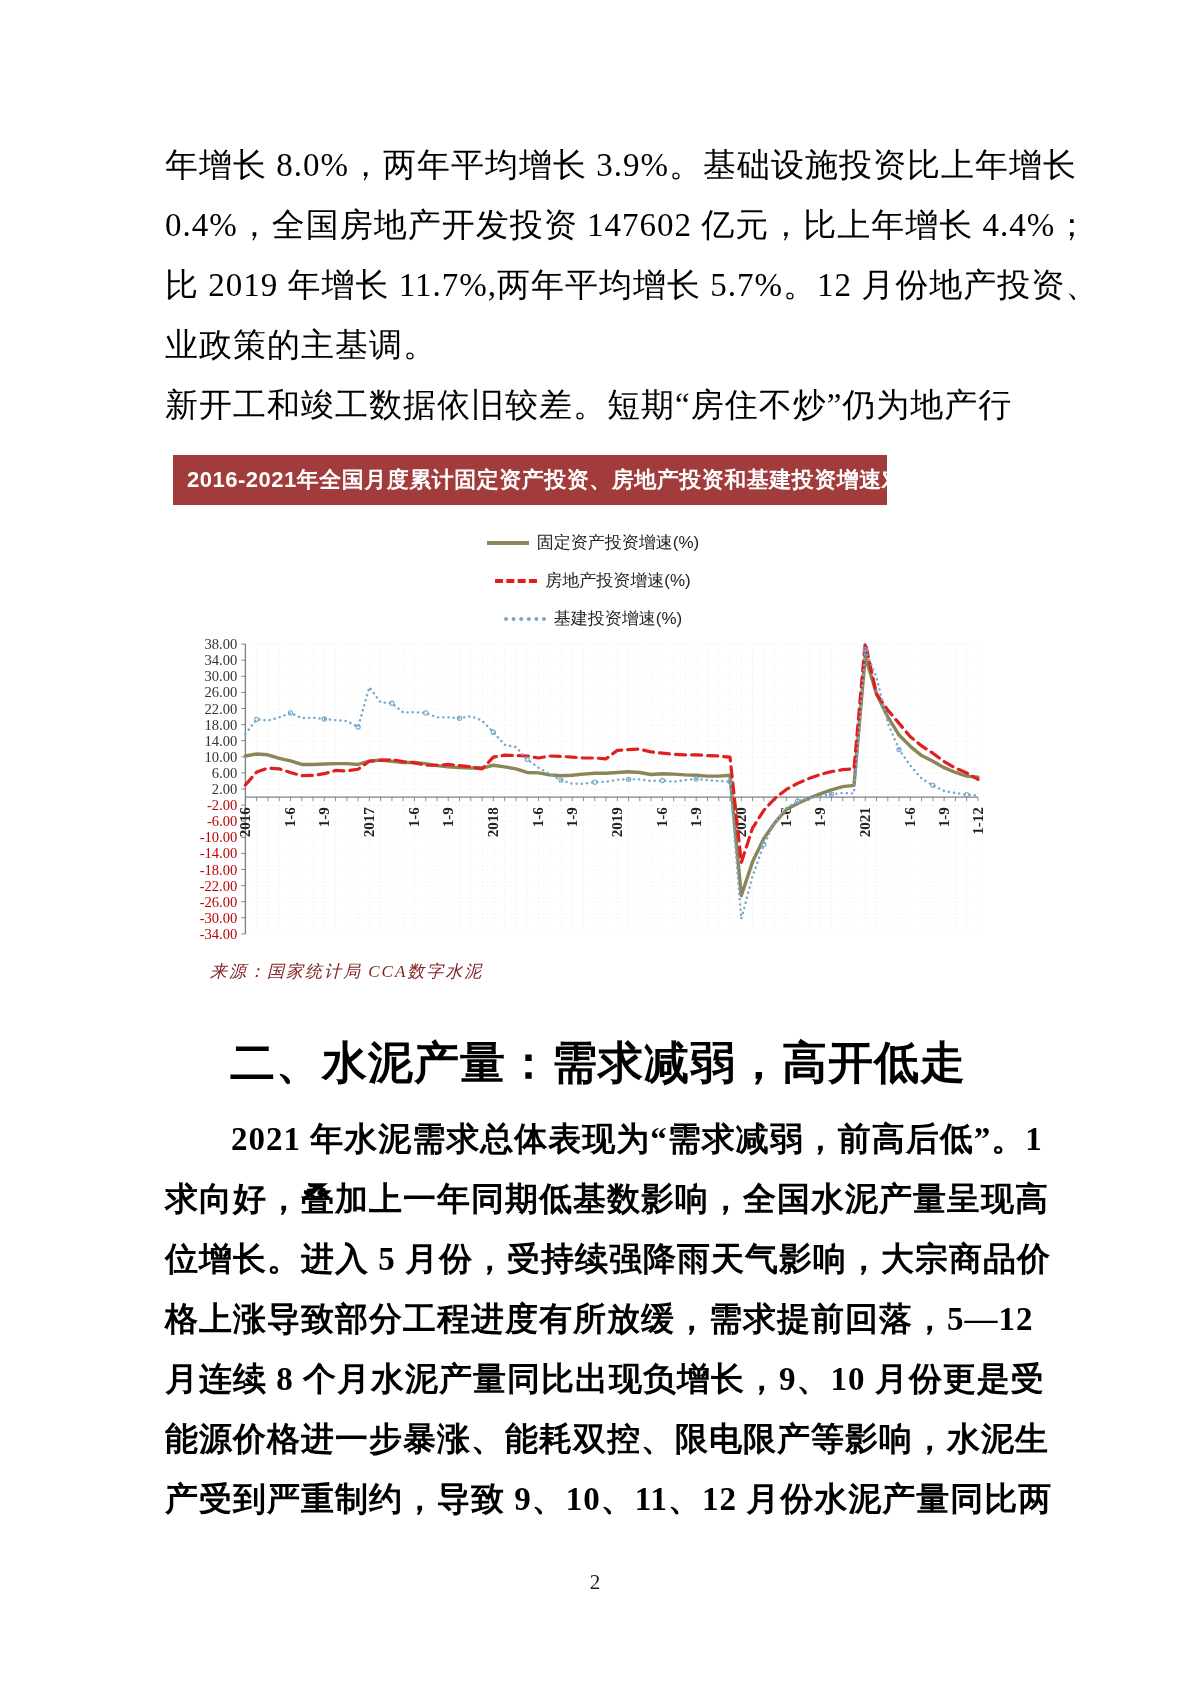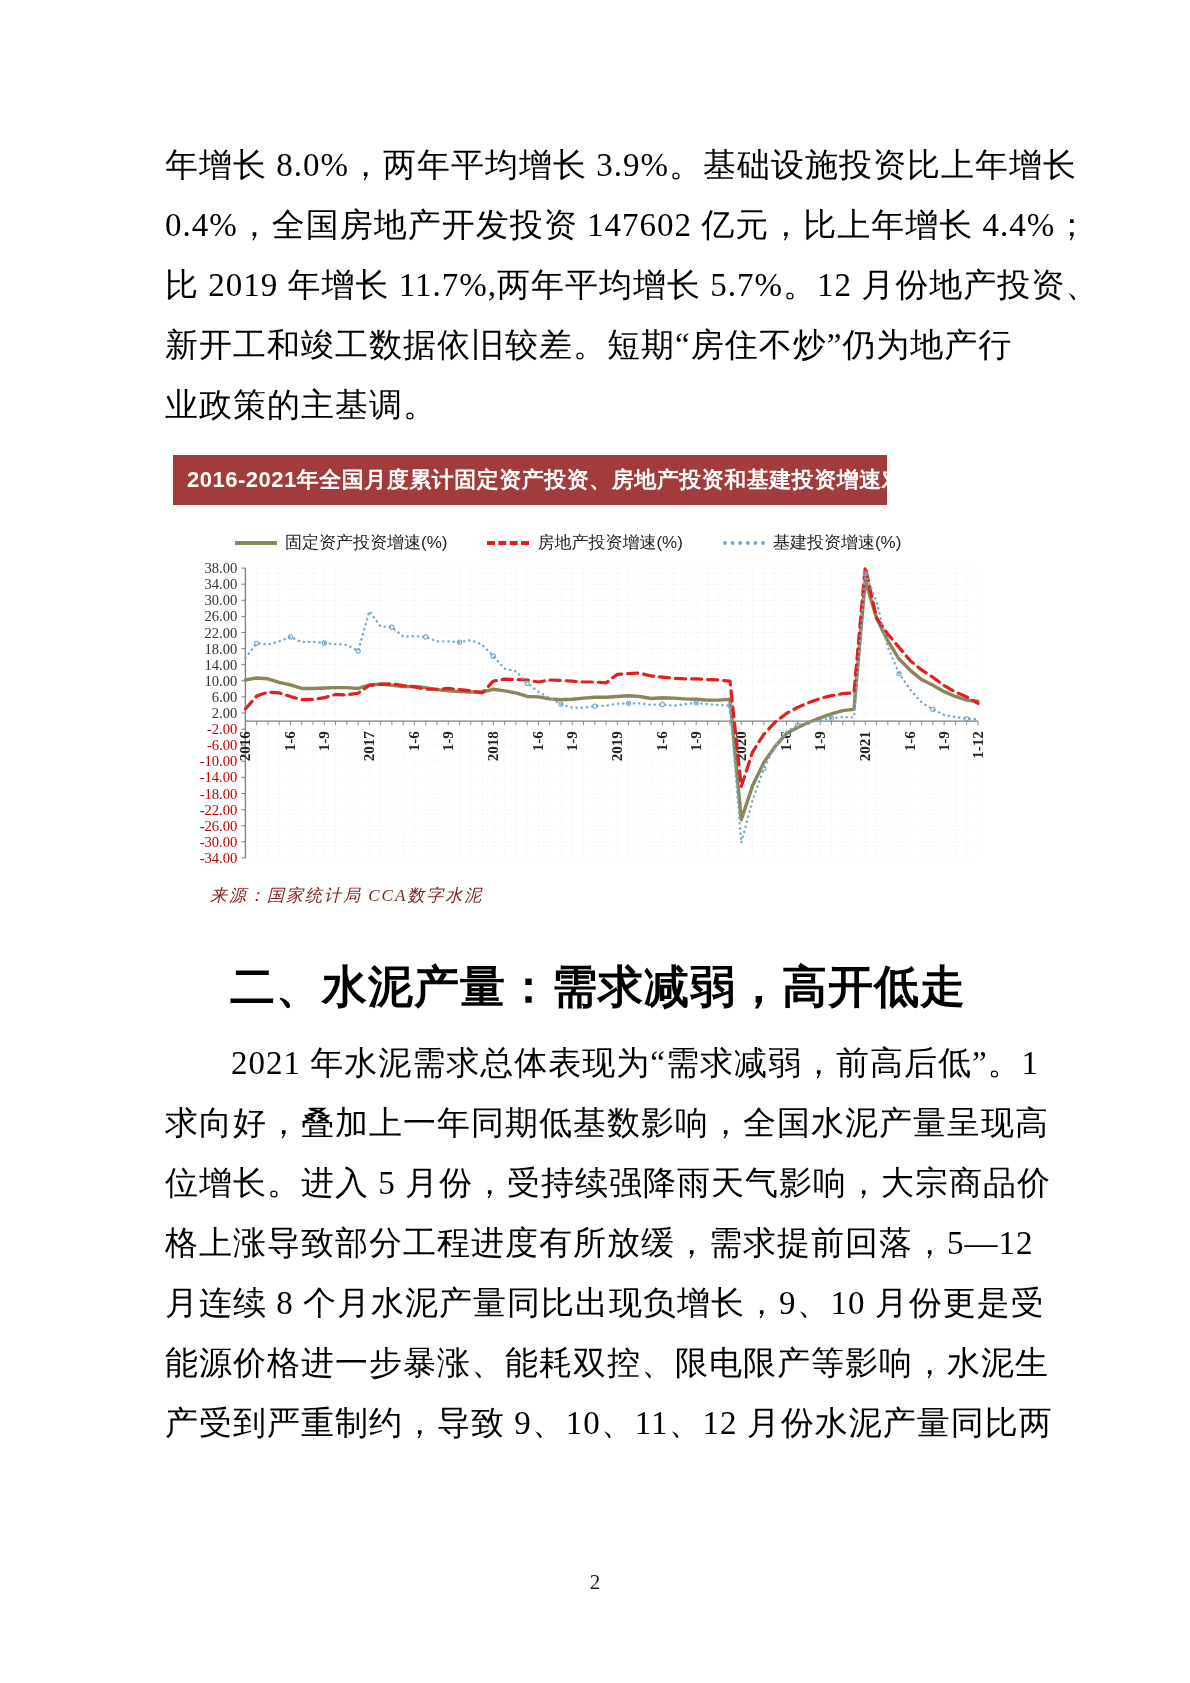--- a/index.html
+++ b/index.html
@@ -5,44 +5,44 @@
   html,body{margin:0;padding:0;background:#ffffff;}
   body{width:1190px;height:1683px;position:relative;font-family:"Liberation Serif","DejaVu Serif",serif;color:#000;}
   .page{box-sizing:border-box;width:1190px;height:1683px;padding:135px 155px 0 165px;position:relative;}
   .para{width:870px;}
   .line{font-size:33px;line-height:60px;letter-spacing:1px;white-space:nowrap;color:#000;}
   .line.first-indent{text-indent:66px;}
   .chart-block{width:820px;margin-top:20px;}
   .chart-banner{box-sizing:border-box;width:714px;height:50px;margin-left:8px;background:#A23B3B;color:#ffffff;
     font-family:"Liberation Sans","DejaVu Sans",sans-serif;font-weight:bold;font-size:22px;line-height:50px;
     padding-left:14px;letter-spacing:0.5px;white-space:nowrap;overflow:hidden;}
-  .legend-row{display:flex;align-items:center;gap:6px;margin:26px 0 4px 70px;
-    font-family:"Liberation Sans","DejaVu Sans",sans-serif;font-size:17px;color:#222;}
+  .legend-row{display:flex;align-items:center;gap:15px;margin:26px 0 4px 70px;
+    font-family:"Liberation Sans","DejaVu Sans",sans-serif;font-size:17px;color:#222;flex-direction:column;}
   .legend-item{display:flex;align-items:center;gap:8px;margin-right:34px;}
   .swatch{width:42px;height:0;}
   .swatch.solid{border-top:4px solid #8B8558;}
   .swatch.dashed{border-top:4px dashed #E02020;}
   .swatch.dotted{border-top:4px dotted #74A9CB;}
   .chart-svg-wrap{margin-left:16px;}
   .source-note{margin:10px 0 0 45px;font-size:17px;font-style:italic;letter-spacing:2px;color:#7f1d1d;}
   .section-heading{margin-top:50px;text-indent:65px;font-size:45px;font-weight:bold;letter-spacing:1px;white-space:nowrap;}
-  .para2{margin-top:16px;}
+  .para2{margin-top:16px;font-weight:bold;}
   .page-number{position:absolute;left:0;width:1190px;bottom:88px;text-align:center;font-size:21px;color:#1a1a1a;}
 </style>
 </head>
 <body>
 
 <div class="page">
 
   <div class="para">
       <div class="line">年增长 8.0%，两年平均增长 3.9%。基础设施投资比上年增长</div>
       <div class="line">0.4%，全国房地产开发投资 147602 亿元，比上年增长 4.4%；</div>
       <div class="line">比 2019 年增长 11.7%,两年平均增长 5.7%。12 月份地产投资、</div>
+      <div class="line">业政策的主基调。</div>
       <div class="line">新开工和竣工数据依旧较差。短期“房住不炒”仍为地产行</div>
-      <div class="line">业政策的主基调。</div>
     </div>
 
   <div class="chart-block">
     <div class="chart-banner">2016-2021年全国月度累计固定资产投资、房地产投资和基建投资增速对比</div>
 
     <div class="legend-row">
       <div class="legend-item">
         <span class="swatch solid"></span>
         <span>固定资产投资增速(%)</span>
       </div>

